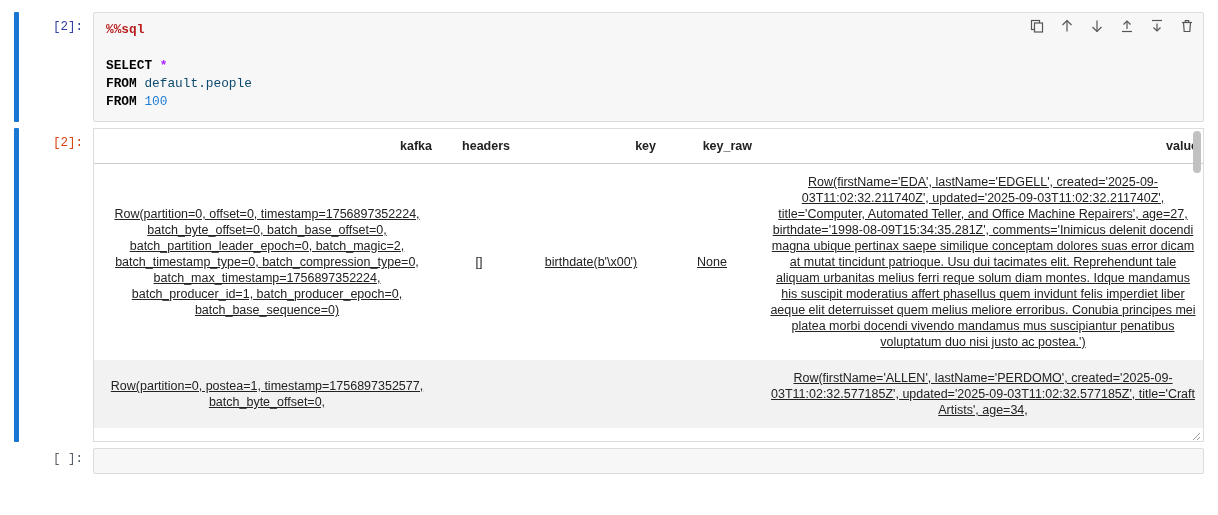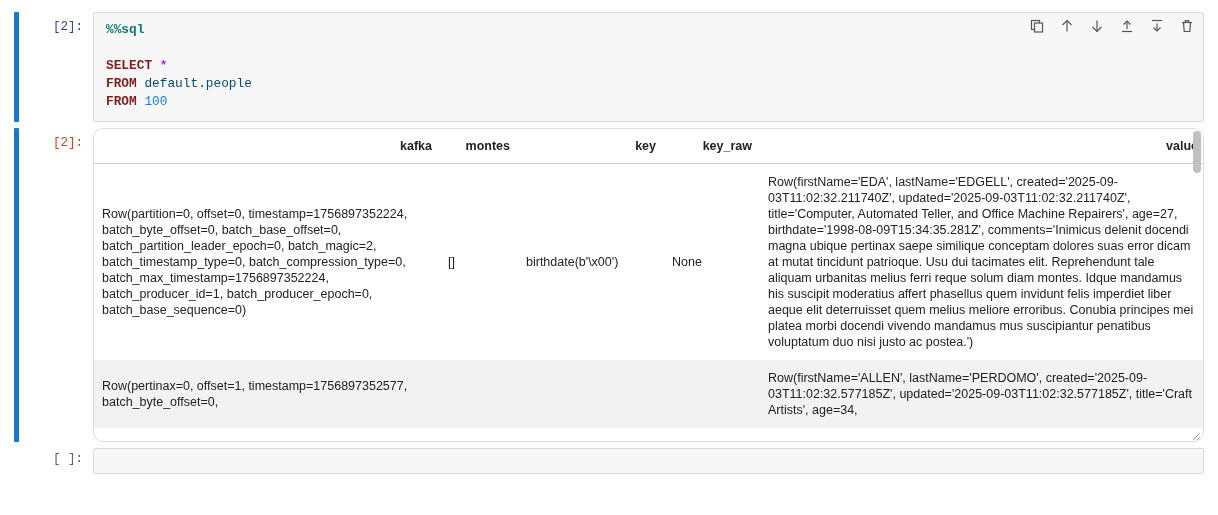--- a/index.html
+++ b/index.html
@@ -81,35 +81,35 @@
   .toolbar .tb-icon svg { display: block; }
 
   .code {
     font-family: "Liberation Mono", monospace;
     font-size: 12.8px;
     line-height: 18px;
     padding: 8px 12px 10px 12px;
     white-space: pre;
     color: #212121;
   }
-  .k-magic { color: #0f766e; font-weight: bold; }
-  .k-kw    { color: #7f1d1d; font-weight: bold; }
+  .k-magic { color: #b91c1c; font-weight: bold; }
+  .k-kw    { color: #000000; font-weight: bold; }
   .k-op    { color: #aa22ff; font-weight: bold; }
   .k-num   { color: #1c7cd6; }
   .k-plain { color: #0c4a6e; }
 
   
   .output-wrap {
     flex: 1 1 auto;
     border: 1px solid #dcdcdc;
     background: #ffffff;
     position: relative;
     height: 312px;
     overflow: hidden;
-    border-radius: 10px;
+    border-radius: 0;
   }
   .output-scroll {
     position: absolute;
     inset: 0;
     overflow: hidden;
     padding: 0;
   }
   table.df {
     border-collapse: collapse;
     width: calc(100% - 26px);
@@ -121,24 +121,25 @@
     font-weight: bold;
     text-align: right;
     padding: 10px 8px 10px 8px;
     border-bottom: 1px solid #cccccc;
     vertical-align: bottom;
     white-space: nowrap;
     background: #ffffff;
   }
   table.df td {
     padding: 10px 8px;
-    text-align: left;
+    text-align: center;
     vertical-align: middle;
     line-height: 16px;
     word-wrap: break-word;
+    text-decoration: underline;
   }
   table.df tr.alt td {
     background: #f2f2f2;
   }
   .col-kafka     { width: 330px; }
   .col-headers   { width: 62px; }
   .col-key       { width: 130px; }
   .col-keyraw    { width: 80px; }
   .col-value     { width: 430px; }
 
@@ -243,38 +244,38 @@
 
   <div class="cell">
     <div class="cell-bar"></div>
     <div class="prompt out">[2]:</div>
     <div class="output-wrap">
       <div class="output-scroll">
         <table class="df">
           <thead>
             <tr>
               <th class="col-kafka">kafka</th>
-              <th class="col-headers">montes</th>
+              <th class="col-headers">headers</th>
               <th class="col-key">key</th>
               <th class="col-keyraw">key_raw</th>
               <th class="col-value">value</th>
 
             </tr>
           </thead>
           <tbody>
             <tr>
               <td class="col-kafka">Row(partition=0, offset=0, timestamp=1756897352224, batch_byte_offset=0, batch_base_offset=0, batch_partition_leader_epoch=0, batch_magic=2, batch_timestamp_type=0, batch_compression_type=0, batch_max_timestamp=1756897352224, batch_producer_id=1, batch_producer_epoch=0, batch_base_sequence=0)</td>
               <td class="col-headers">[]</td>
               <td class="col-key">birthdate(b'\x00')</td>
               <td class="col-keyraw">None</td>
               <td class="col-value">Row(firstName='EDA', lastName='EDGELL', created='2025-09-03T11:02:32.211740Z', updated='2025-09-03T11:02:32.211740Z', title='Computer, Automated Teller, and Office Machine Repairers', age=27, birthdate='1998-08-09T15:34:35.281Z', comments='Inimicus delenit docendi magna ubique pertinax saepe similique conceptam dolores suas error dicam at mutat tincidunt patrioque. Usu dui tacimates elit. Reprehendunt tale aliquam urbanitas melius ferri reque solum diam montes. Idque mandamus his suscipit moderatius affert phasellus quem invidunt felis imperdiet liber aeque elit deterruisset quem melius meliore erroribus. Conubia principes mei platea morbi docendi vivendo mandamus mus suscipiantur penatibus voluptatum duo nisi justo ac postea.')</td>
 
             </tr>
             <tr class="alt">
-              <td class="col-kafka">Row(pertinax=0, offset=1, timestamp=1756897352577, batch_byte_offset=0,</td>
+              <td class="col-kafka">Row(partition=0, postea=1, timestamp=1756897352577, batch_byte_offset=0,</td>
               <td class="col-headers"></td>
               <td class="col-key"></td>
               <td class="col-keyraw"></td>
               <td class="col-value">Row(firstName='ALLEN', lastName='PERDOMO', created='2025-09-03T11:02:32.577185Z', updated='2025-09-03T11:02:32.577185Z', title='Craft Artists', age=34,</td>
 
             </tr>
           </tbody>
         </table>
       </div>
 

